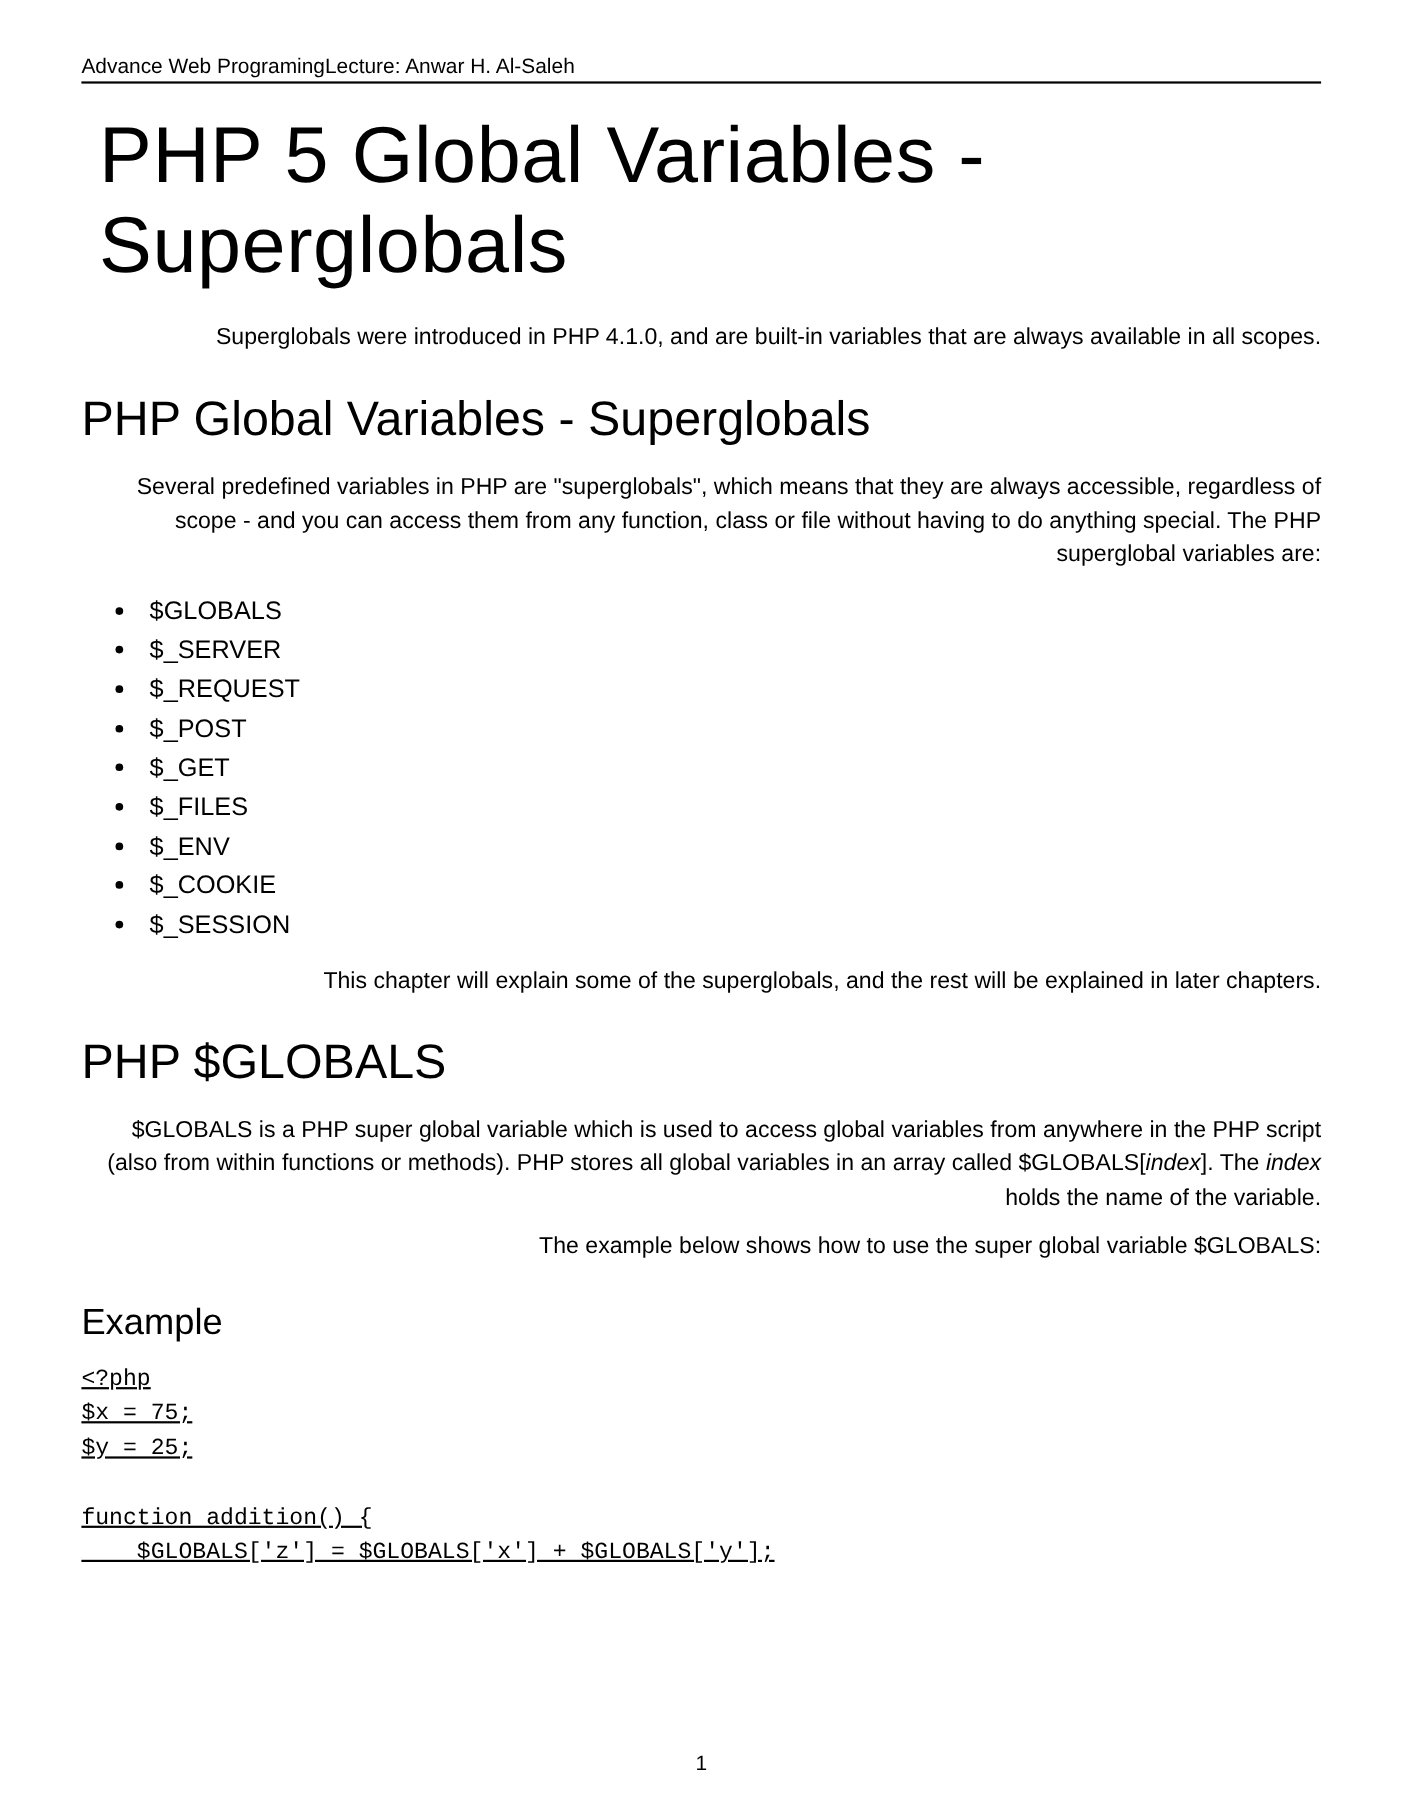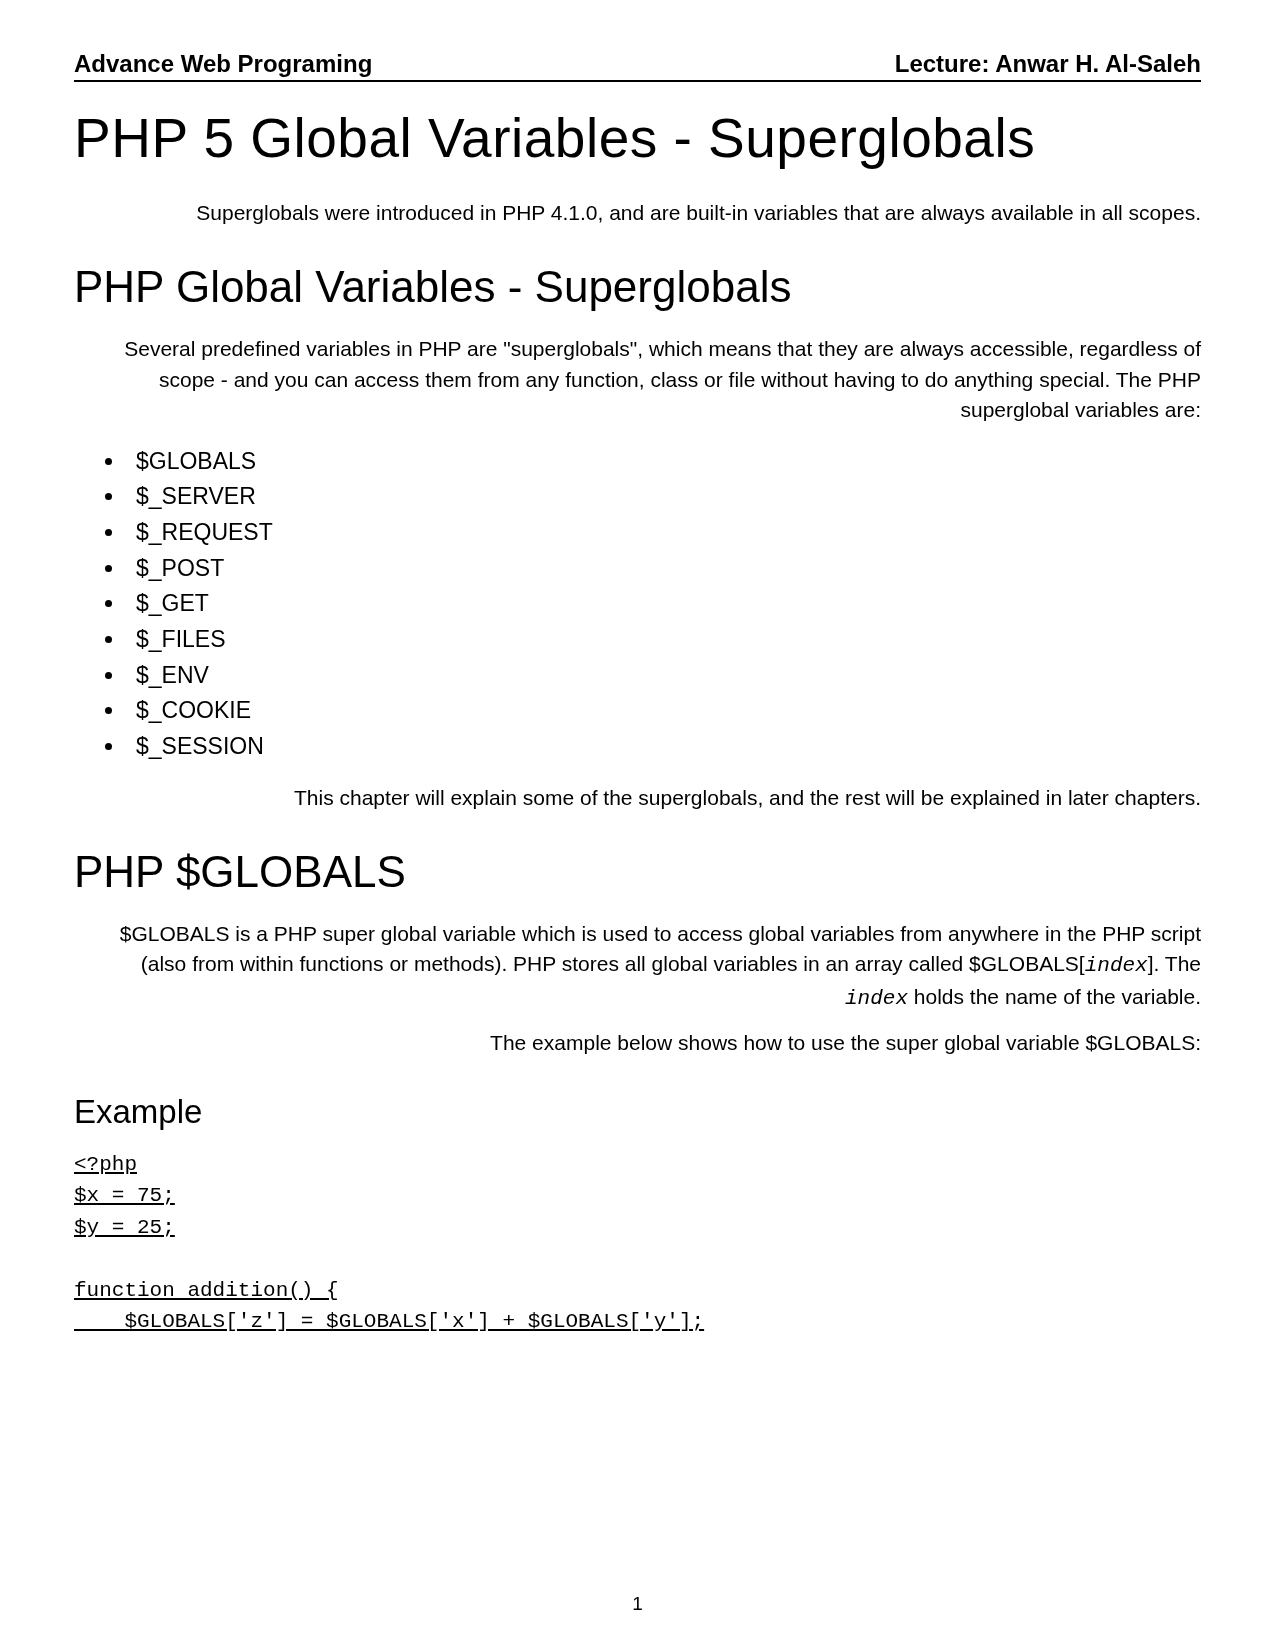--- a/index.html
+++ b/index.html
@@ -13,30 +13,29 @@
   }
   .page {
     padding: 50px 74px 0 74px;
     box-sizing: border-box;
     width: 100%;
     height: 100%;
     position: relative;
   }
   .header {
     display: flex;
-    justify-content: space-between;
-    font-weight: 700;
-    font-size: 24px;
+    font-weight: 400;
+    font-size: 19px;
     border-bottom: 2.5px solid #000;
     padding-bottom: 2px;
   }
   h1.title {
     font-weight: 400;
-    font-size: 55px;
-    margin: 24px 0 28px 0;
+    font-size: 72px;
+    margin: 24px 0 28px 16px;
     letter-spacing: 0.5px;
   }
   h2.section {
     font-weight: 400;
     font-size: 44px;
     margin: 34px 0 22px 0;
   }
   h3.example {
     font-weight: 400;
     font-size: 33px;
@@ -67,21 +66,21 @@
     text-decoration: underline;
   }
   .page-num {
     position: absolute;
     bottom: 35px;
     left: 0;
     right: 0;
     text-align: center;
     font-size: 19px;
   }
-  .ital { font-style: italic; font-family: Liberation Mono, monospace; }
+  .ital { font-style: italic; }
 </style>
 </head>
 <body>
 
 <div class="page">
 
   <div class="header">
     <span>Advance Web Programing</span>
     <span>Lecture: Anwar H. Al-Saleh</span>
   </div>

